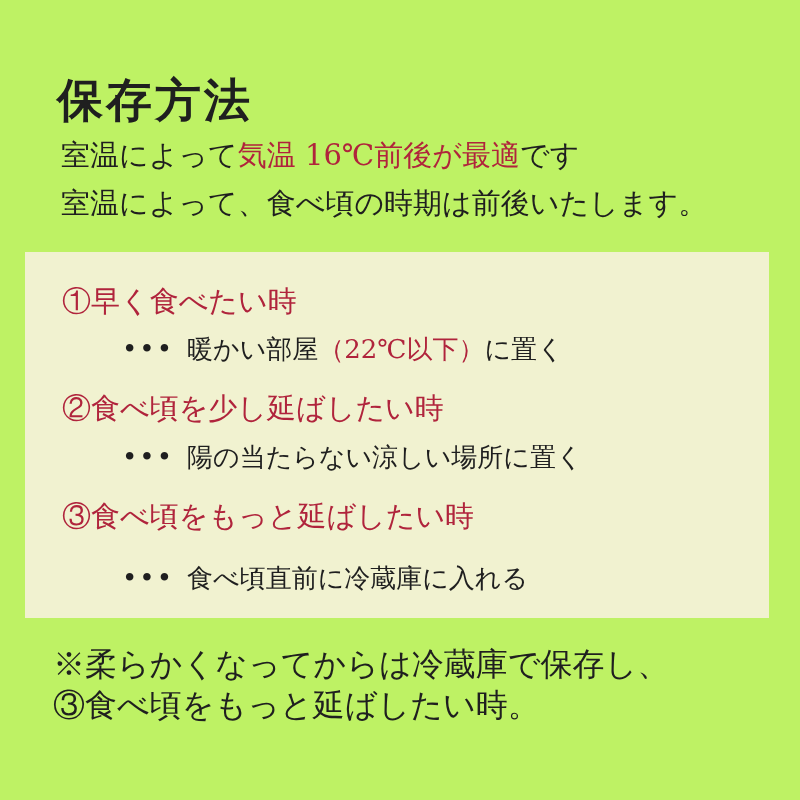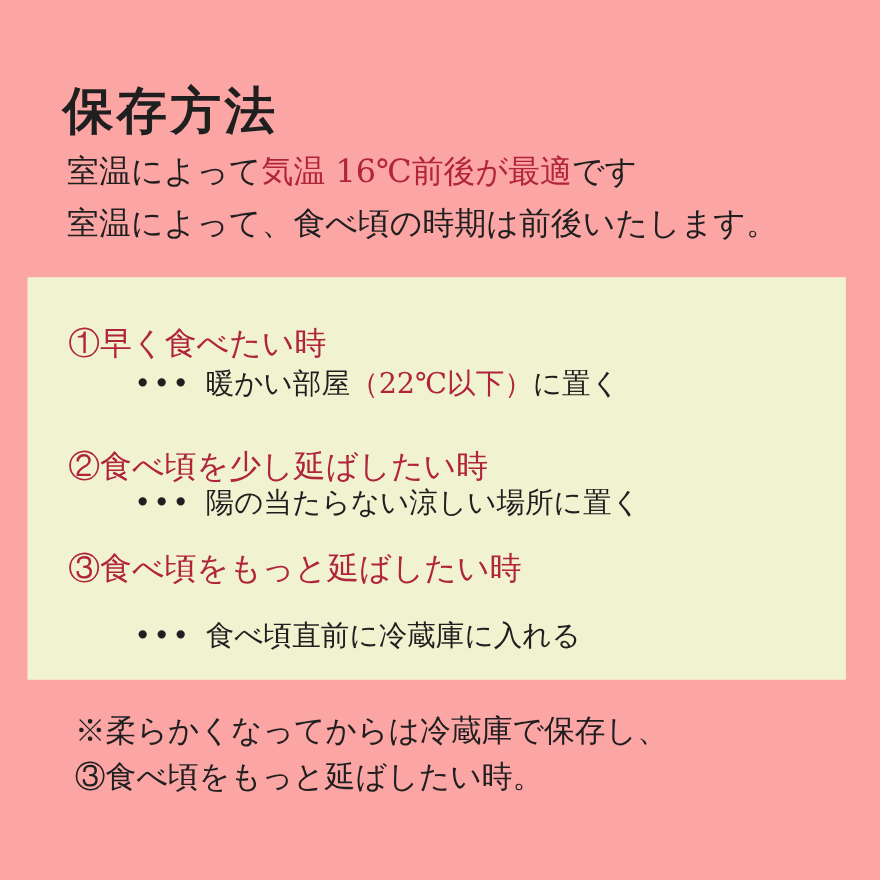--- a/index.html
+++ b/index.html
@@ -4,21 +4,21 @@
 <style>
   html, body {
     margin: 0;
     padding: 0;
     background: #ffffff;
   }
   .page {
     position: relative;
     width: 800px;
     height: 800px;
-    background: #fca5a5;
+    background: #bef264;
     overflow: hidden;
     font-family: "DejaVu Serif", "Liberation Serif", serif;
     color: #1f1f1f;
   }
   .page-title {
     position: absolute;
     left: 57px;
     top: 42px;
     font-size: 46px;
     font-weight: 600;
@@ -55,35 +55,35 @@
     line-height: 1.3;
   }
   .tip-detail {
     position: absolute;
     left: 97px;
     font-size: 26px;
     color: #1f1f1f;
     white-space: nowrap;
     line-height: 1.3;
   }
-  .tip-heading.row-1 { top: 42px; }
+  .tip-heading.row-1 { top: 31px; }
   .tip-detail.row-1  { top: 81px; }
-  .tip-heading.row-2 { top: 138px; margin-top: 16px; }
+  .tip-heading.row-2 { top: 138px; }
   .tip-detail.row-2  { top: 189px; }
   .tip-heading.row-3 { top: 246px; }
   .tip-detail.row-3  { top: 298px; margin-top: 12px; }
   .dots {
     letter-spacing: 2px;
     margin-right: 13px;
   }
   .footnote {
     position: absolute;
-    left: 68px;
+    left: 53px;
     top: 644px;
-    font-size: 28px;
+    font-size: 32px;
     line-height: 41px;
     white-space: nowrap;
   }
 </style>
 </head>
 <body>
 
 <div class="page">
 
   <h1 class="page-title">保存方法</h1>

